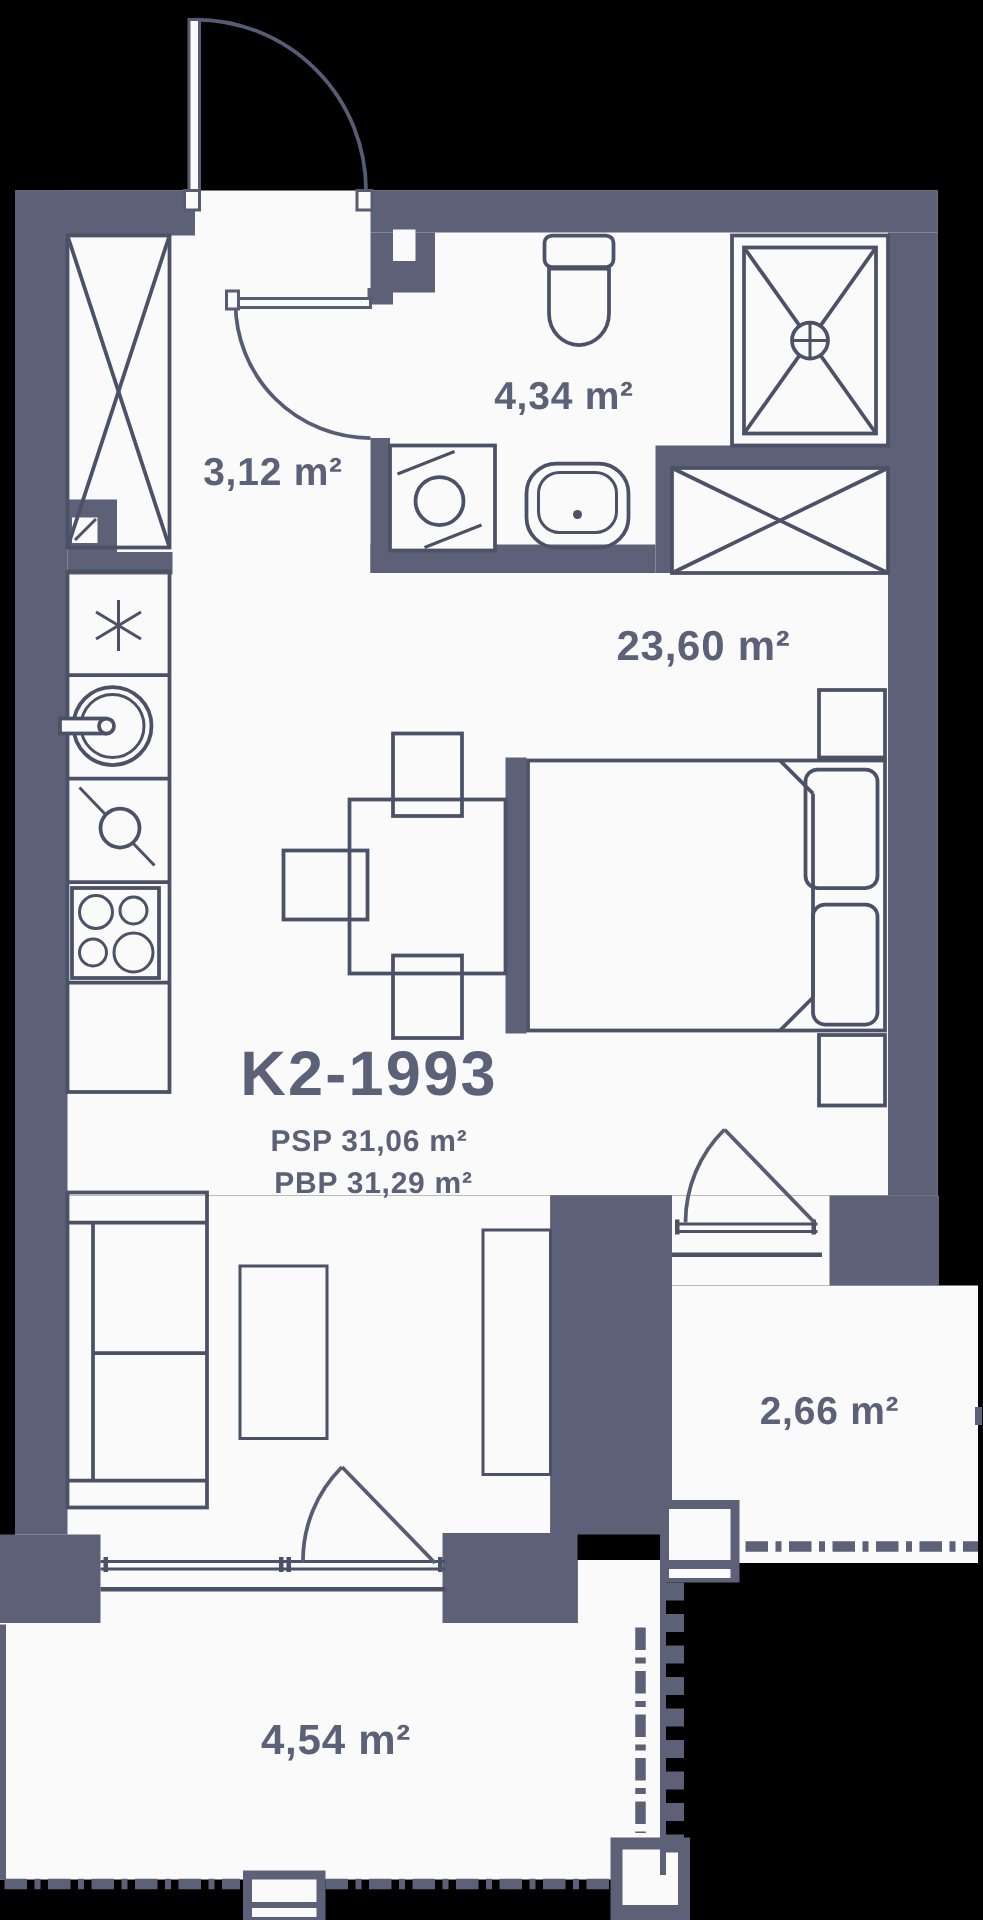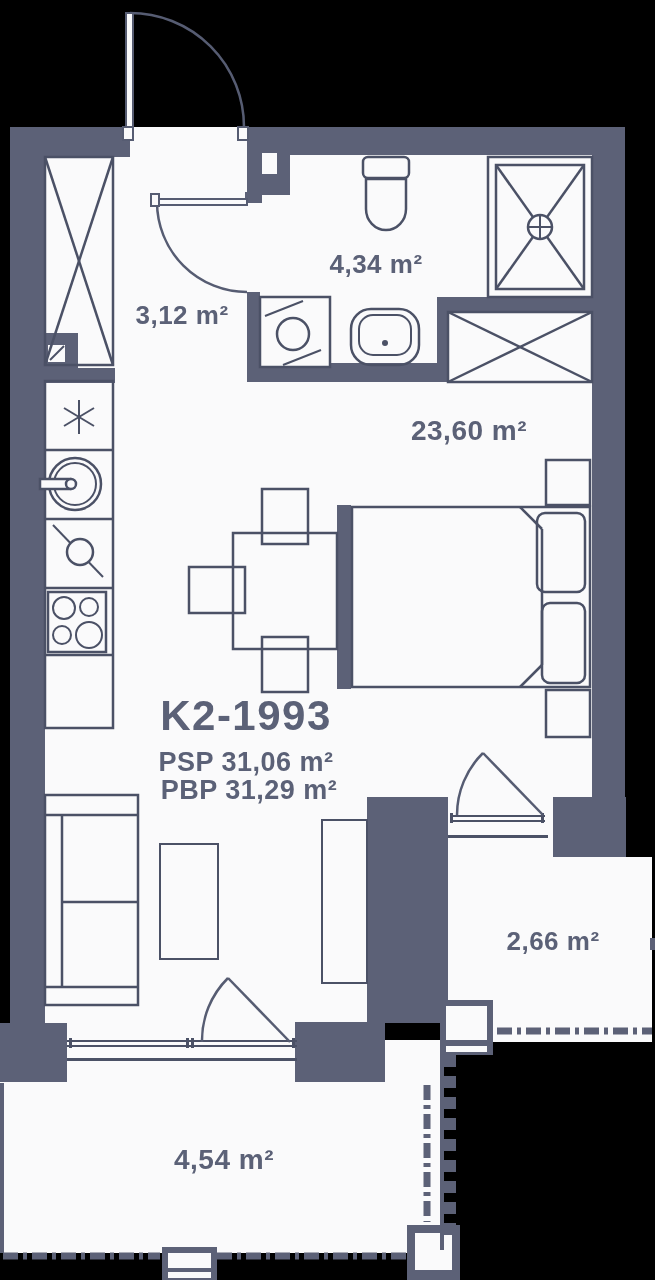--- a/index.html
+++ b/index.html
@@ -3,21 +3,21 @@
 <meta charset="utf-8">
 <style>
   html,body{margin:0;padding:0;background:#000;}
   .canvas{position:relative;width:655px;height:1280px;background:#000;overflow:hidden;
           font-family:"Liberation Sans", sans-serif;}
   .canvas svg{position:absolute;left:0;top:0;}
   .lbl{position:absolute;transform:translate(-50%,-50%);color:#5b6177;white-space:nowrap;}
   .area{font-size:26px;font-weight:700;letter-spacing:0.5px;}
   .area-lg{font-size:28px;}
   .unit-id{font-size:42px;font-weight:700;letter-spacing:1.5px;}
-  .unit-sub{font-size:27px;font-weight:700;letter-spacing:0.5px;}
+  .unit-sub{font-size:20px;font-weight:700;letter-spacing:0.5px;}
   .wall{fill:#5c6177;}
   .floor{fill:#fafafb;}
   .ln{stroke:#4b5166;stroke-width:2.5;fill:none;}
   .lnw{stroke:#4b5166;stroke-width:2.5;fill:#fafafb;}
   .thin{stroke:#4b5166;stroke-width:2;fill:none;}
   .door{stroke:#565c72;stroke-width:2.5;fill:none;}
   .doorleaf{stroke:#565c72;stroke-width:2;fill:#fafafb;}
   .rail{stroke:#5c6177;stroke-width:7;fill:none;stroke-dasharray:15 5 4 5;}
   .white{fill:#fafafb;}
 </style>

